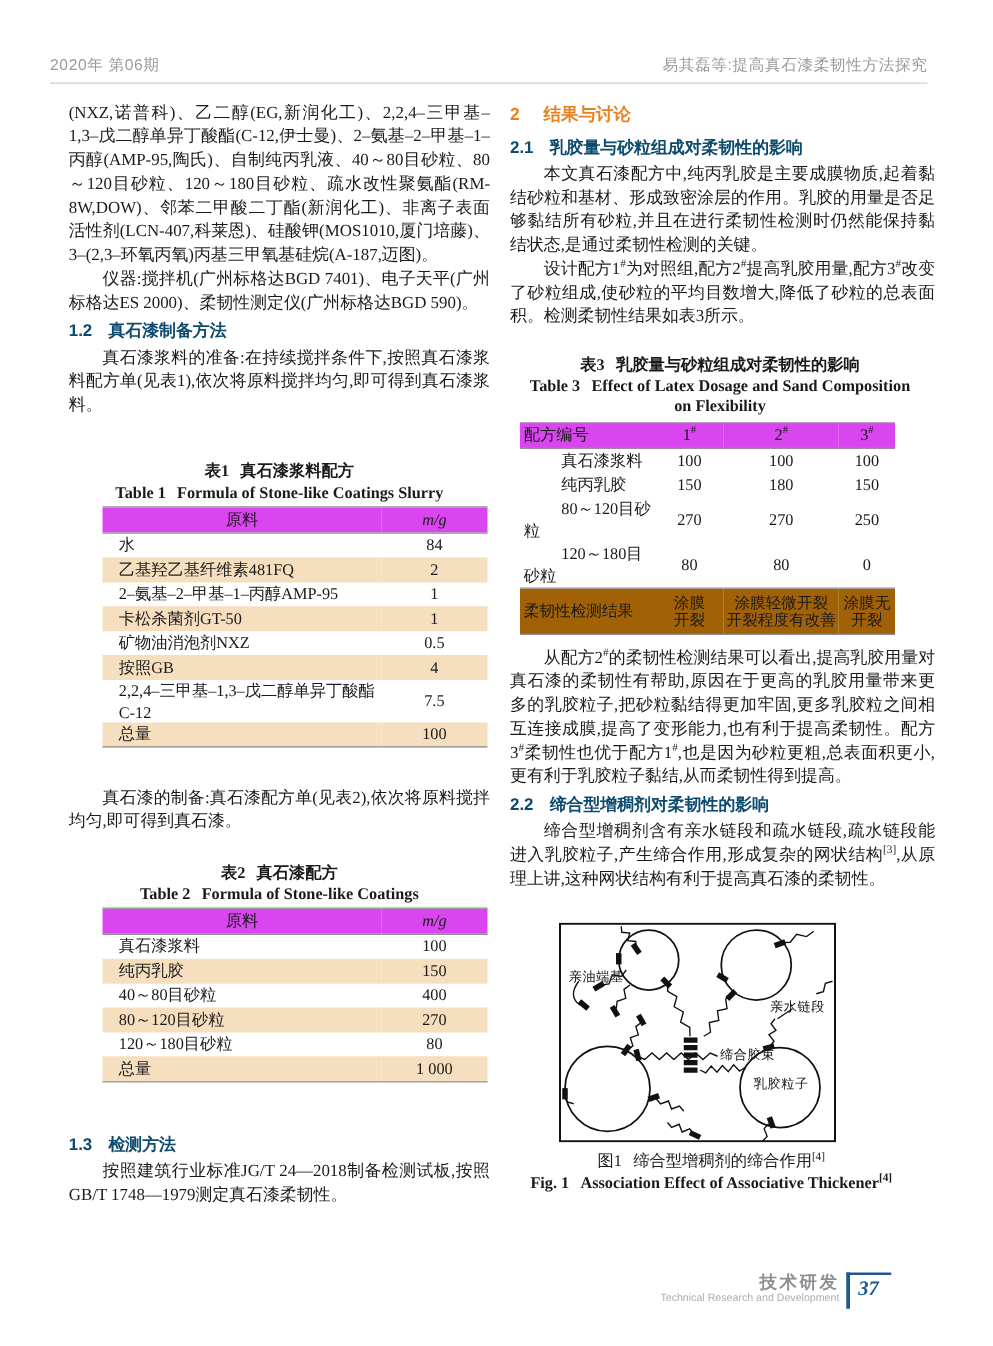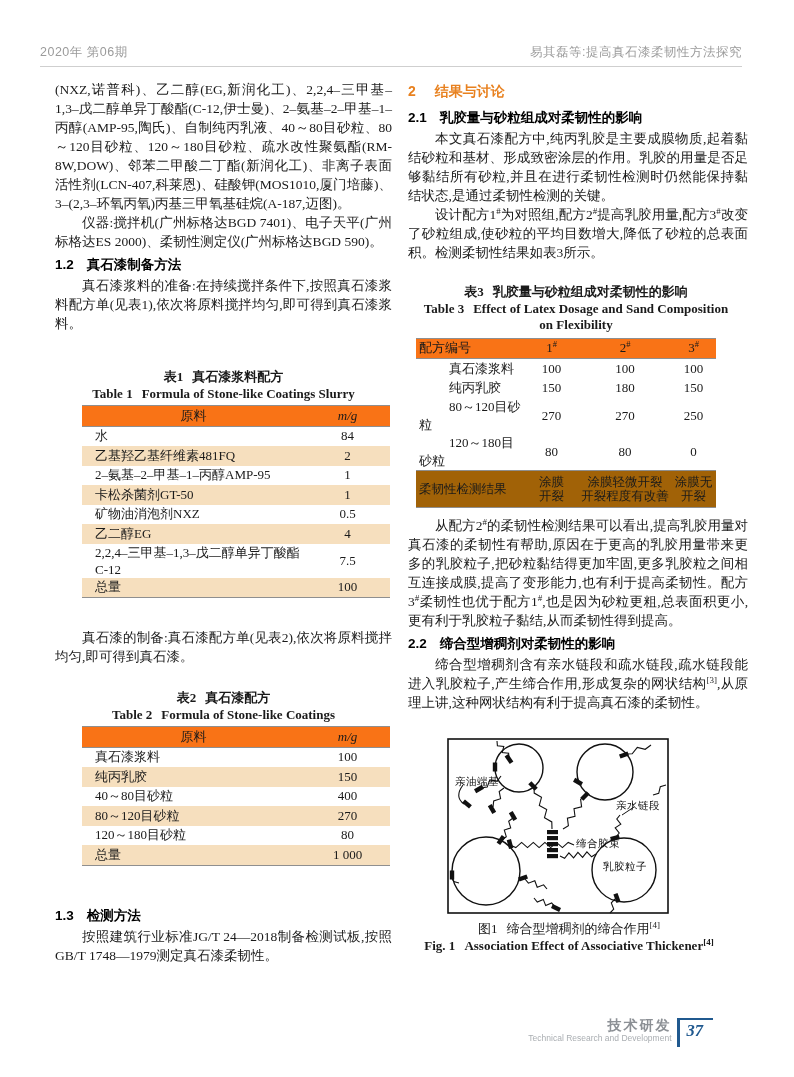--- a/index.html
+++ b/index.html
@@ -13,34 +13,34 @@
   .ph-rule{margin-top:5px;border-top:1px solid #cfcfcf;height:0;}
 
   .columns{position:absolute;top:80px;left:55px;width:702px;display:flex;}
   .col-left{width:337px;margin-right:16px;flex:none;}
   .col-right{width:340px;flex:none;}
 
   p.body{font-size:13.5px;line-height:19px;text-align:justify;margin:0;text-indent:2em;}
   p.noindent{text-indent:0;}
   sup{font-size:9px;line-height:0;vertical-align:super;}
 
-  .sec{color:#000000;font-family:"Liberation Sans","DejaVu Sans",sans-serif;
+  .sec{color:#0c4a6e;font-family:"Liberation Sans","DejaVu Sans",sans-serif;
     font-weight:bold;font-size:13.5px;line-height:19px;margin:4px 0 2px;}
   .sec .sec-num{margin-right:13px;}
   .sec-big{color:#e8811f;font-family:"Liberation Sans","DejaVu Sans",sans-serif;
     font-weight:bold;font-size:14px;line-height:22px;margin:0 0 6px;}
   .sec-big .sec-num{margin-right:19px;}
 
   .tbl-cap{text-align:center;font-weight:bold;font-size:13px;line-height:16.5px;}
   .tbl-cap .cap-no{margin-right:9px;}
   .cap-w{width:320px;margin-left:8px;}
 
   table.ft{border-collapse:collapse;border-spacing:0;margin-top:3px;border-bottom:1.4px solid #8f8f8f;}
   table.ft td{font-size:13px;height:19.5px;padding:0;}
-  table.ft thead td{background:#f97316;border-top:1.4px solid #8f8f8f;border-bottom:1px solid #8f8f8f;text-align:center;}
+  table.ft thead td{background:#d946ef;border-top:1.4px solid #8f8f8f;border-bottom:1px solid #8f8f8f;text-align:center;}
   table.t12{width:308px;margin-left:27px;}
   .t12 tbody tr:nth-child(even) td{background:#f6dfbe;}
   .t12 .c-name{text-align:left;padding-left:13px;}
   .t12 .c-val{text-align:center;width:85px;}
   .unit-i{font-style:italic;font-family:"Liberation Serif","DejaVu Serif",serif;}
 
   table.t3{width:300px;margin-left:8px;margin-top:4px;}
   .t3 .t3-label{text-align:left;padding-left:3px;width:105px;}
   .t3 .t3-c1{width:55px;text-align:center;}
   .t3 .t3-c2{width:92px;text-align:center;}
@@ -115,21 +115,21 @@
             </tr>
           <tr>
               <td class="c-name">卡松杀菌剂GT-50</td>
               <td class="c-val">1</td>
             </tr>
           <tr>
               <td class="c-name">矿物油消泡剂NXZ</td>
               <td class="c-val">0.5</td>
             </tr>
           <tr>
-              <td class="c-name">乙二醇EG</td>
+              <td class="c-name">按照GB</td>
               <td class="c-val">4</td>
             </tr>
           <tr>
               <td class="c-name">2,2,4–三甲基–1,3–戊二醇单异丁酸酯C-12</td>
               <td class="c-val">7.5</td>
             </tr>
           <tr>
               <td class="c-name">总量</td>
               <td class="c-val">100</td>
             </tr>

